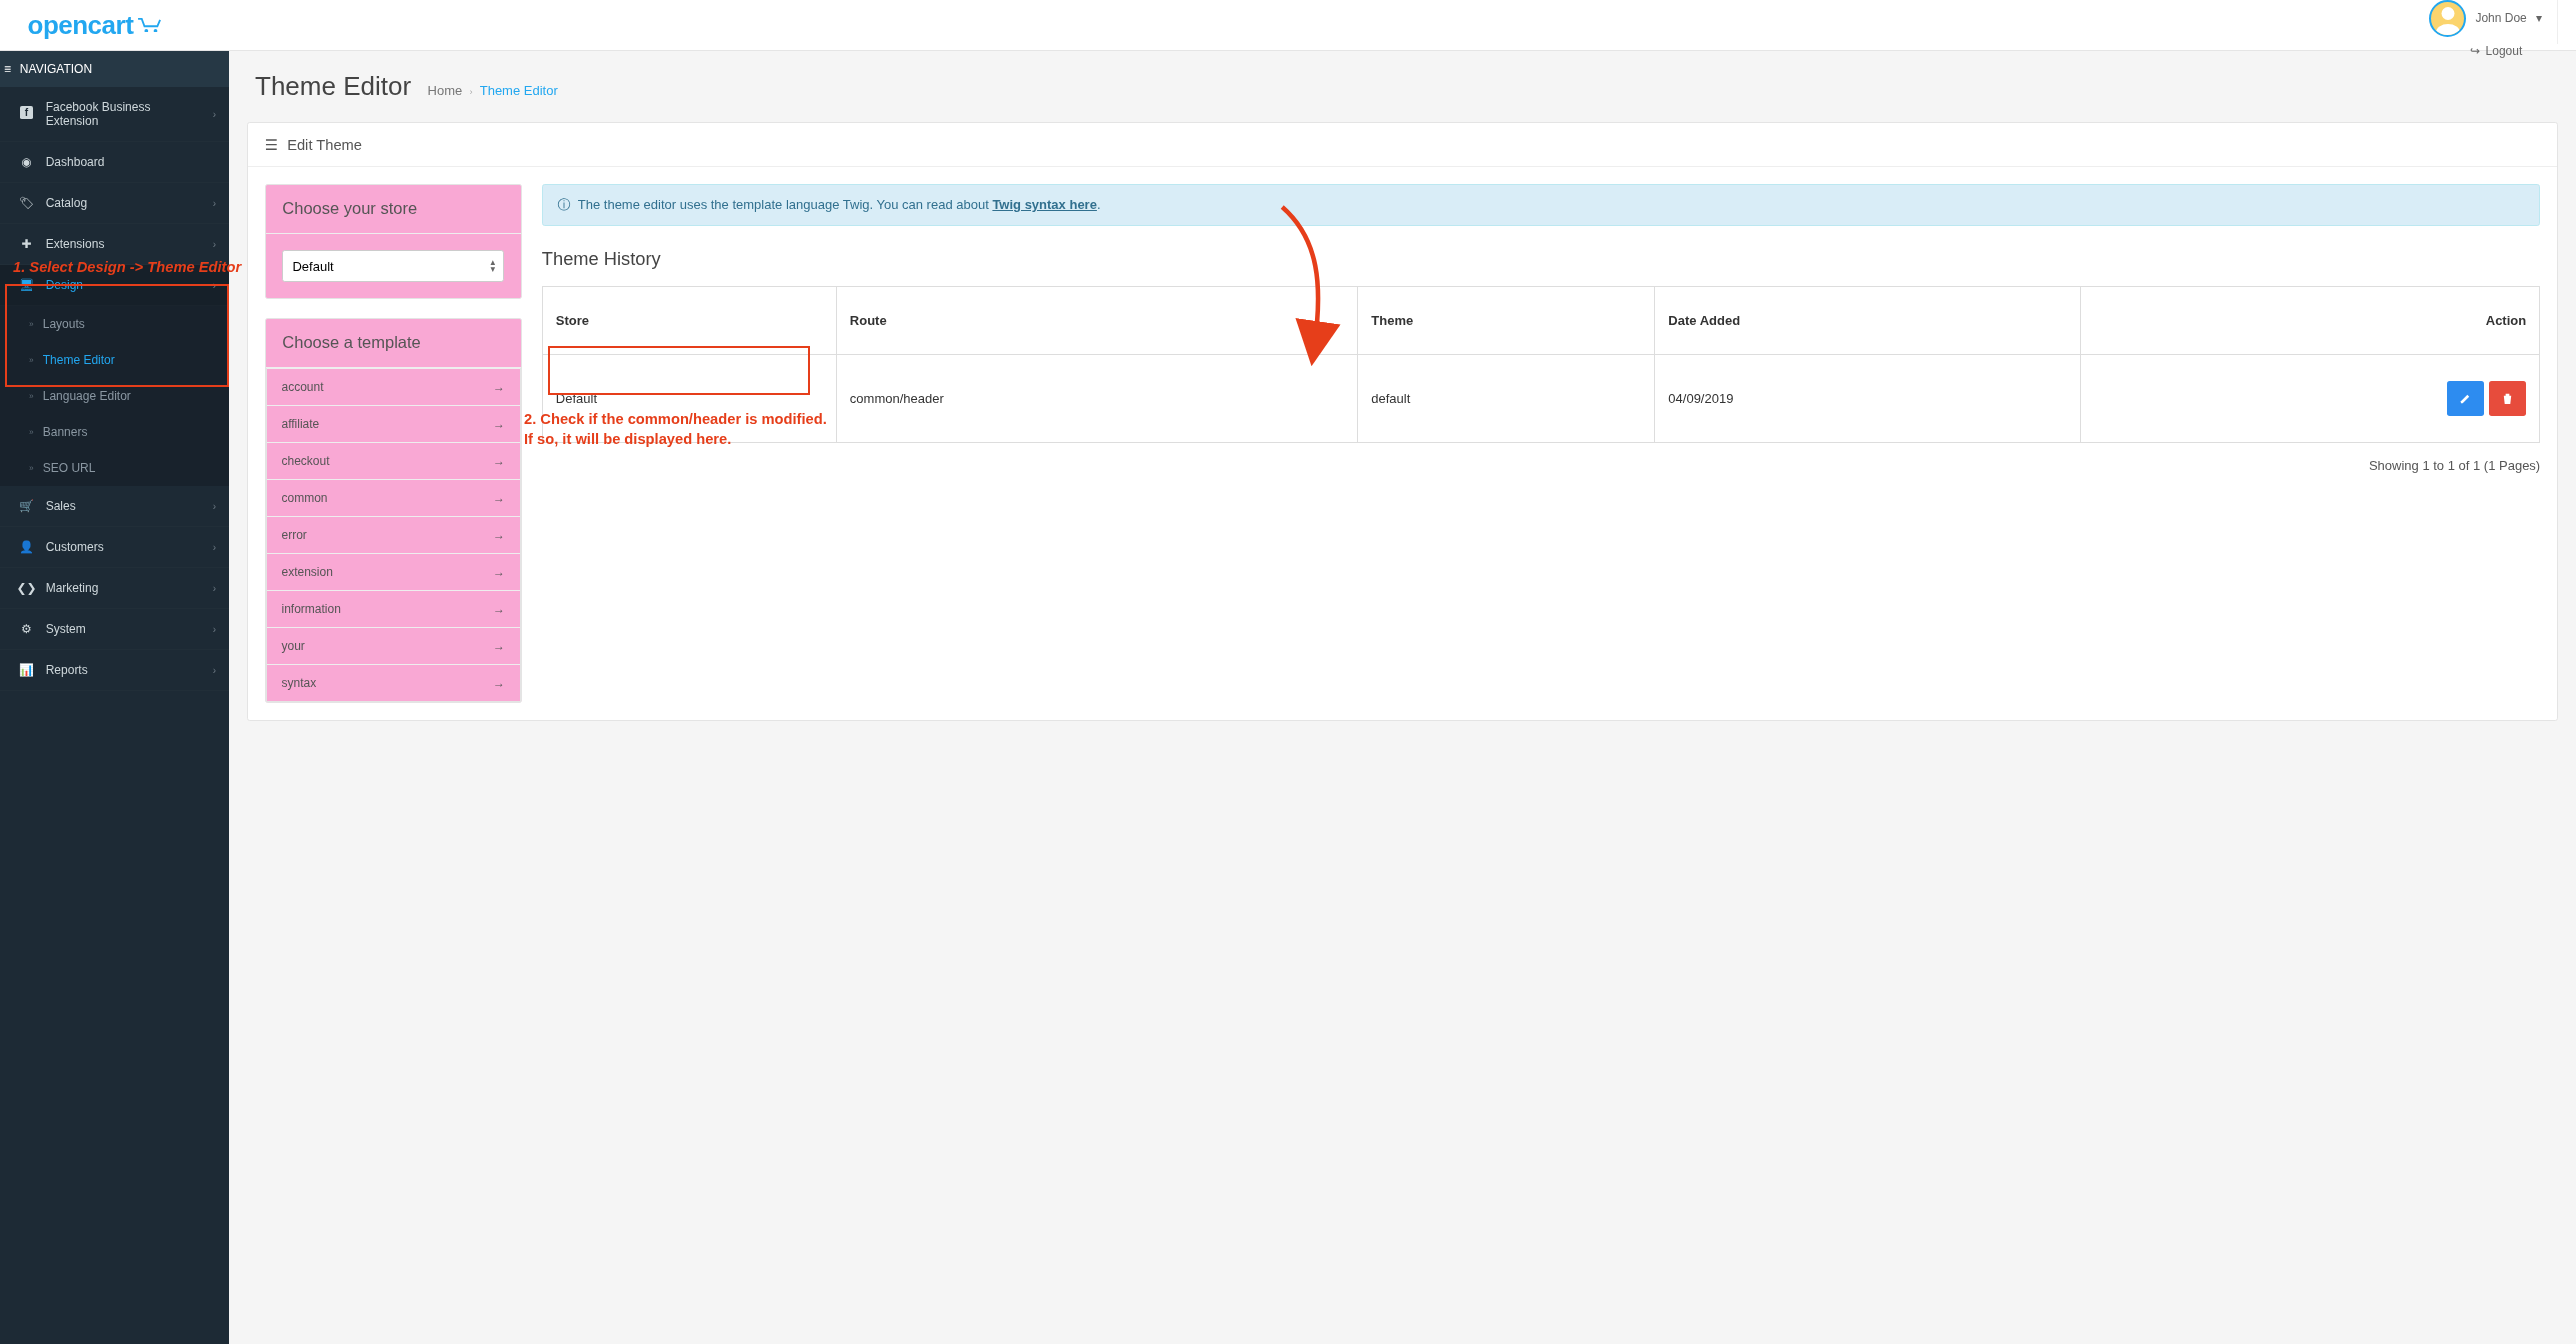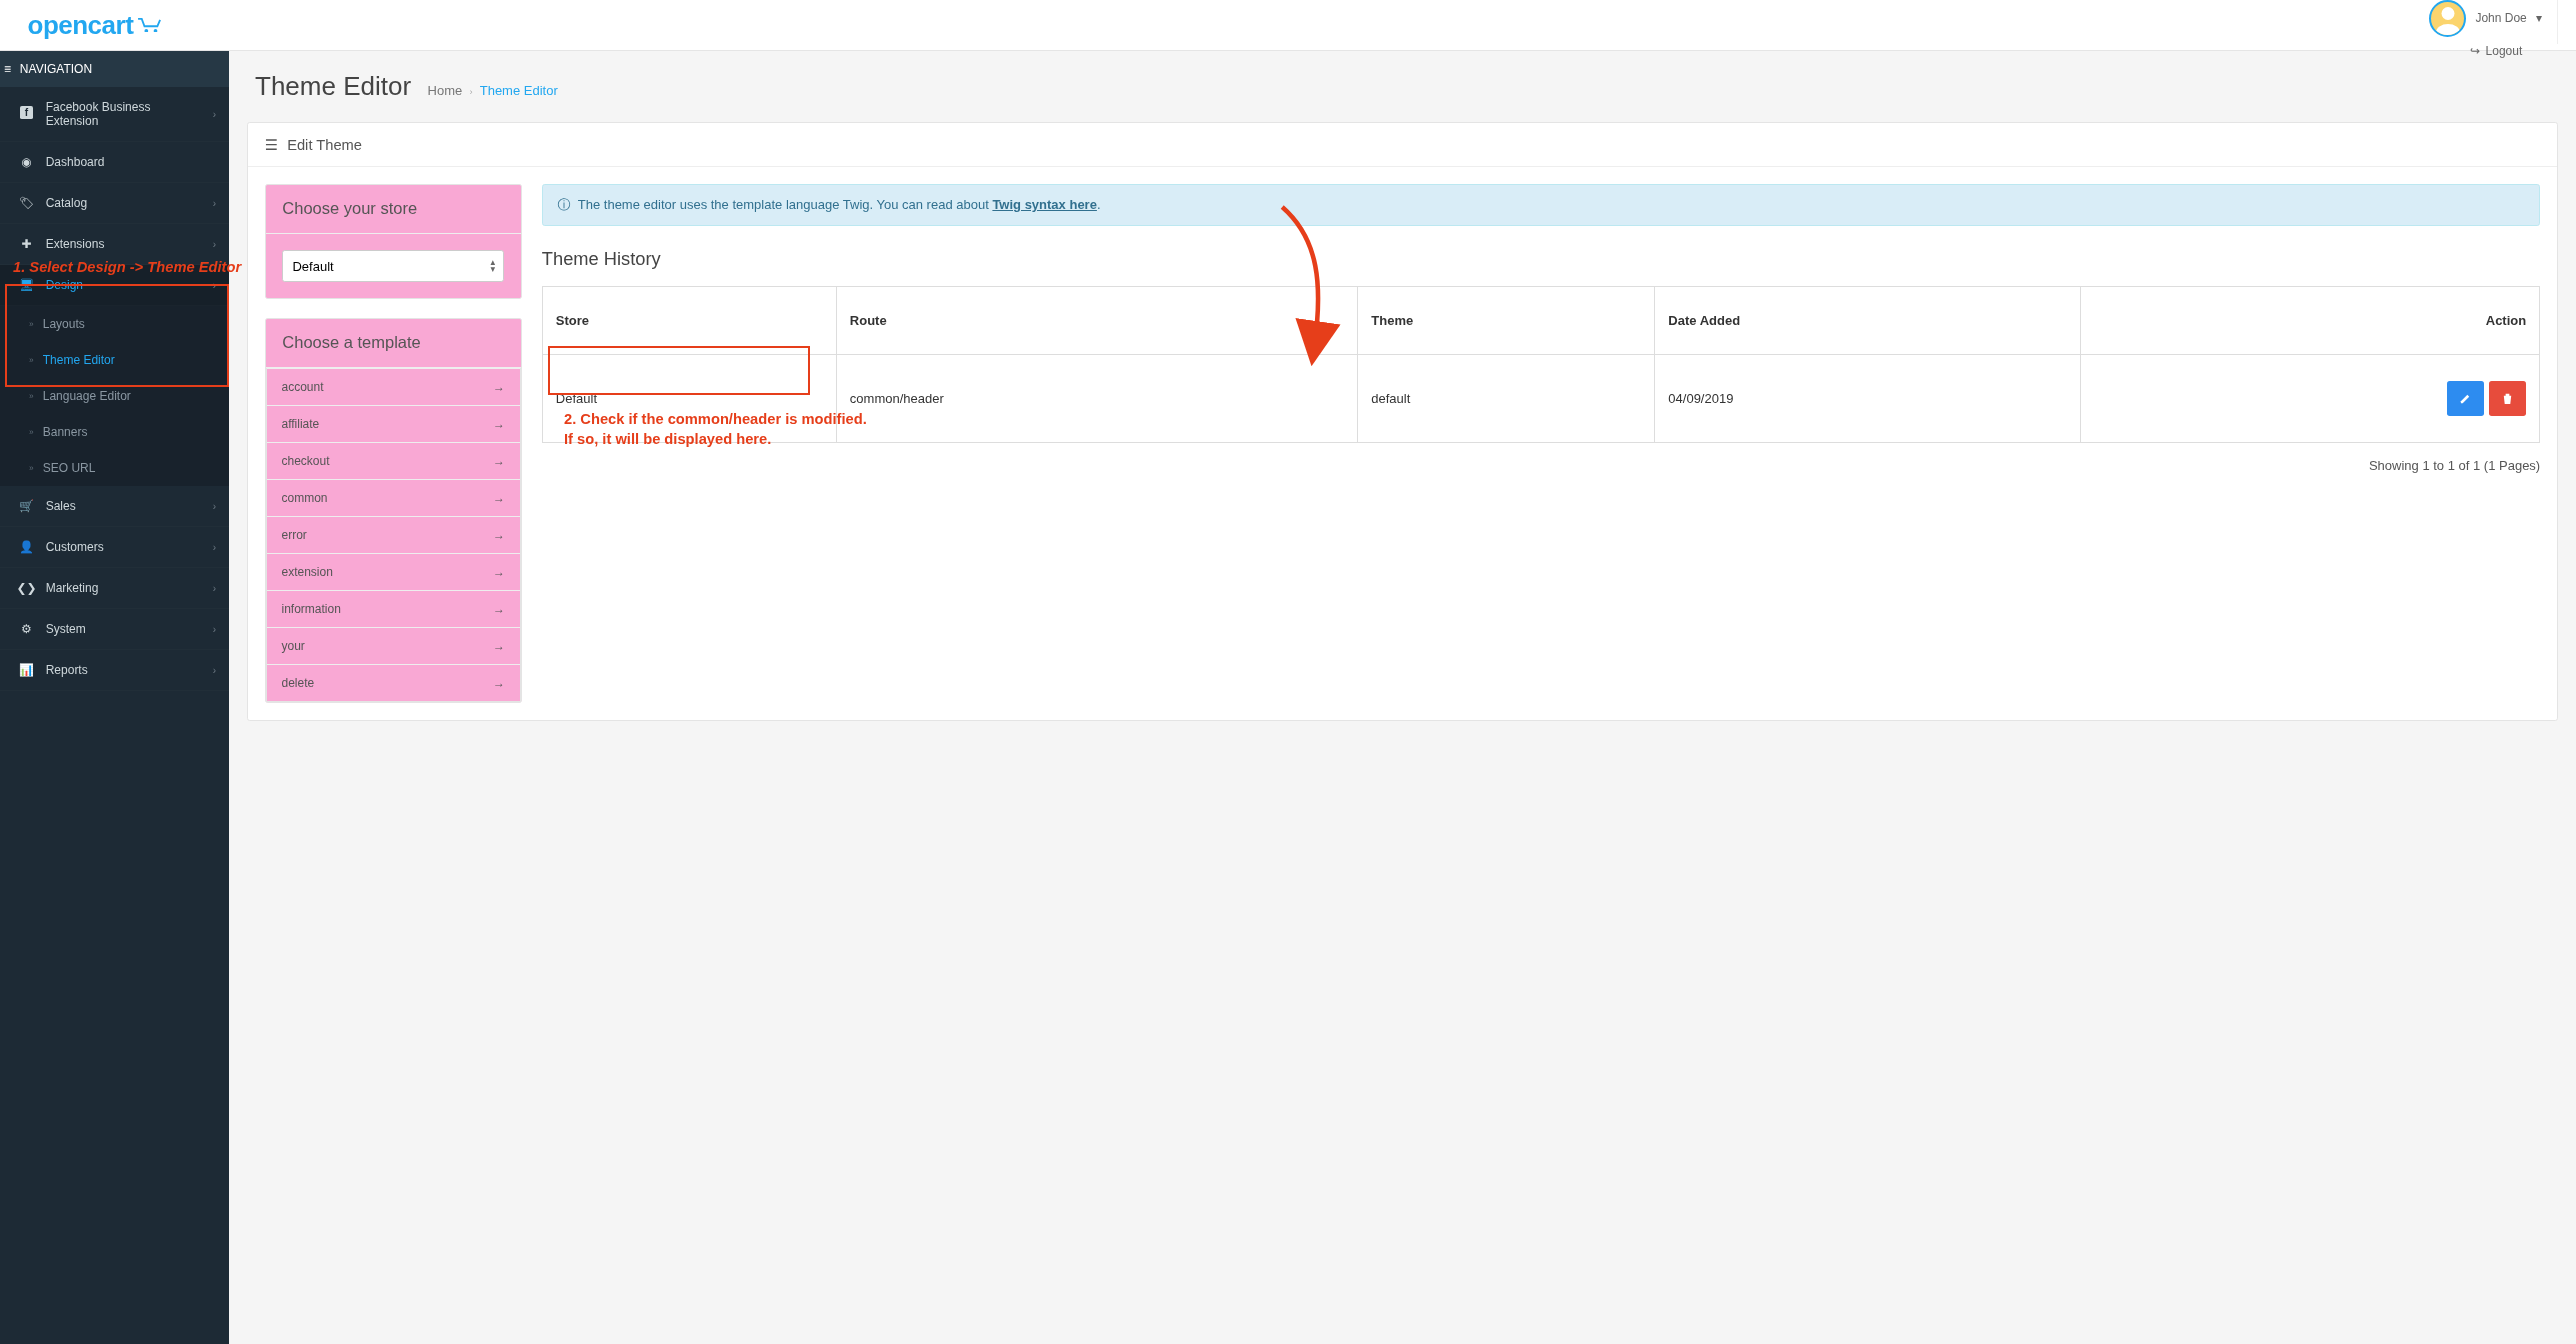--- a/index.html
+++ b/index.html
@@ -254,21 +254,21 @@
                   </div>
                   <div class="tpl-item">
                     <span>information</span>
                     <span class="arr">→</span>
                   </div>
                   <div class="tpl-item">
                     <span>your</span>
                     <span class="arr">→</span>
                   </div>
                   <div class="tpl-item">
-                    <span>delete</span>
+                    <span>syntax</span>
                     <span class="arr">→</span>
                   </div>
                 </div>
             </div>
           </div>
 
           <div class="rightcol">
             <div class="alert-info">
               <span>ⓘ</span>
               <span>
@@ -311,21 +311,21 @@
           </div>
         </div>
       </div>
     </div>
   </div>
 
   <div class="redbox" style="left:4.6px; top:233px; width:224px; height:103px;"></div>
   <div class="anno" style="left:13px; top:207px;font-style:italic;">1. Select Design -&gt; Theme Editor</div>
 
   <div class="redbox" style="left:548px; top:295px; width:262px; height:49px;"></div>
-  <div class="anno" style="left:564px; top:359px; white-space:pre-line;">2. Check if the common/header is modified.
+  <div class="anno" style="left:524px; top:359px; white-space:pre-line;">2. Check if the common/header is modified.
 If so, it will be displayed here.</div>
 
   <svg class="arrow-svg" style="left:1264px; top:151px;" width="82" height="165" viewBox="0 0 90 180">
     <defs>
         <marker id="ah" markerWidth="10" markerHeight="10" refX="6" refY="5" orient="auto">
           <path d="M0,0 L10,5 L0,10 Z" fill="#e63e1a"></path>
         </marker>
       </defs>
     <path d="M20,5 C60,40 65,90 55,160" stroke="#e63e1a" stroke-width="5" fill="none" marker-end="url(#ah)"></path>
   </svg>

